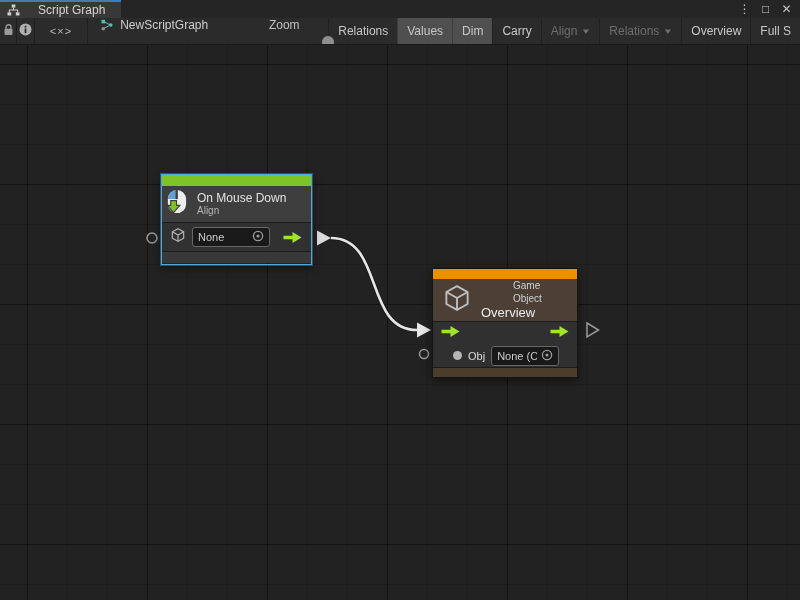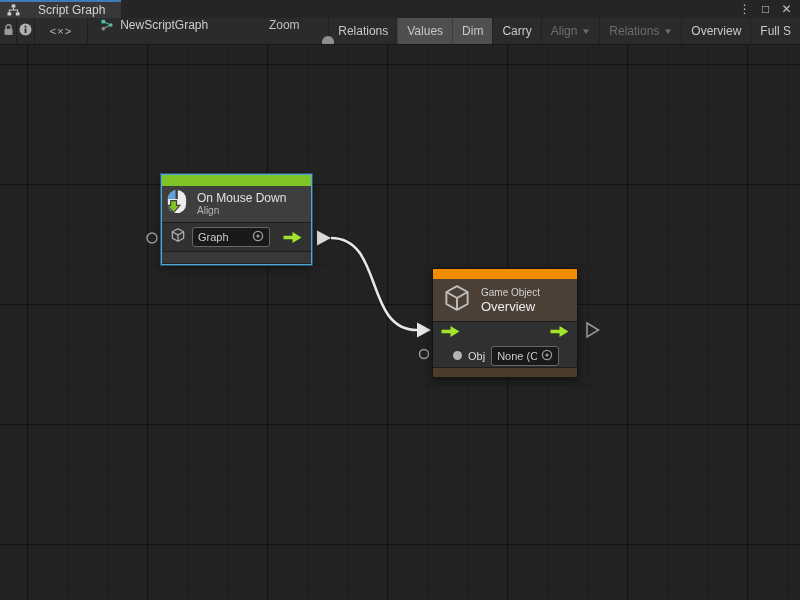--- a/index.html
+++ b/index.html
@@ -54,21 +54,21 @@
   .node-event .port-row { height:29px; background:#313131; border-top:1px solid #1c1c1c; display:flex; align-items:center; gap:6px; padding:0 8px; }
   .node-event .node-footer { height:12px; background:#383838; border-top:1px solid #1c1c1c; }
 
   .obj-field { display:flex; align-items:center; gap:4px; height:20px; background:#191919; border:1px solid #676767; border-radius:3px; padding:0 5px; color:#cccccc; font-size:11px; }
   .obj-field .fld-text { flex:1; overflow:hidden; white-space:nowrap; }
   .arrow-out { margin-left:auto; display:flex; align-items:center; }
 
   .node-destroy { left:432px; top:223px; width:146px; height:110px; }
   .node-destroy .accent-bar { height:10px; background:#F18D00; }
   .node-destroy .node-header { height:42px; background:#4C3F35; display:flex; align-items:center; gap:9px; padding:0 9px; }
-  .node-destroy .node-category { font-size:10px; color:#cfcfcf; line-height:13px; }
+  .node-destroy .node-category { font-size:10px; color:#cfcfcf; line-height:13px;margin-left:32px; }
   .node-destroy .node-title2 { font-size:13px; color:#ededed; line-height:16px; }
   .node-destroy .flow-row { height:23px; background:#303030; border-top:1px solid #1c1c1c; display:flex; align-items:center; justify-content:space-between; padding:0 7px; }
   .node-destroy .value-row { height:23px; background:#303030; display:flex; align-items:center; gap:6px; padding:0 20px; }
   .node-destroy .node-footer { height:10px; background:#4A3D2C; border-top:1px solid #1c1c1c; }
   .port-dot { width:9px; height:9px; border-radius:50%; background:#b5b5b5; flex:none; }
   .port-label { font-size:11px; color:#dcdcdc; }
   .value-row .obj-field { width:68px; }
 </style>
 </head>
 <body>
@@ -200,21 +200,21 @@
         </span>
       </div>
       <div class="port-row">
         <span>
           <svg width="16" height="16" viewBox="0 0 24 24">
             <path d="M12 2.5 L20.5 7.2 V16.8 L12 21.5 L3.5 16.8 V7.2 Z" fill="none" stroke="#b5b5b5" stroke-width="1.8" stroke-linejoin="round"></path>
             <path d="M3.5 7.2 L12 12 L20.5 7.2 M12 12 V21.5" fill="none" stroke="#b5b5b5" stroke-width="1.8" stroke-linejoin="round"></path>
           </svg>
         </span>
         <span class="obj-field" style="width:78px;">
-          <span class="fld-text">Graph</span>
+          <span class="fld-text">None</span>
           <span>
             <svg width="12" height="12" viewBox="0 0 12 12">
               <circle cx="6" cy="6" r="4.6" fill="none" stroke="#9a9a9a" stroke-width="1.3"></circle>
               <circle cx="6" cy="6" r="1.6" fill="#9a9a9a"></circle>
             </svg>
           </span>
         </span>
         <span class="arrow-out">
           <svg width="21" height="13" viewBox="0 0 20 13">
             <path d="M1 4.7 H10 V1 L19 6.5 L10 12 V8.3 H1 Z" fill="#A2E42C"></path>

